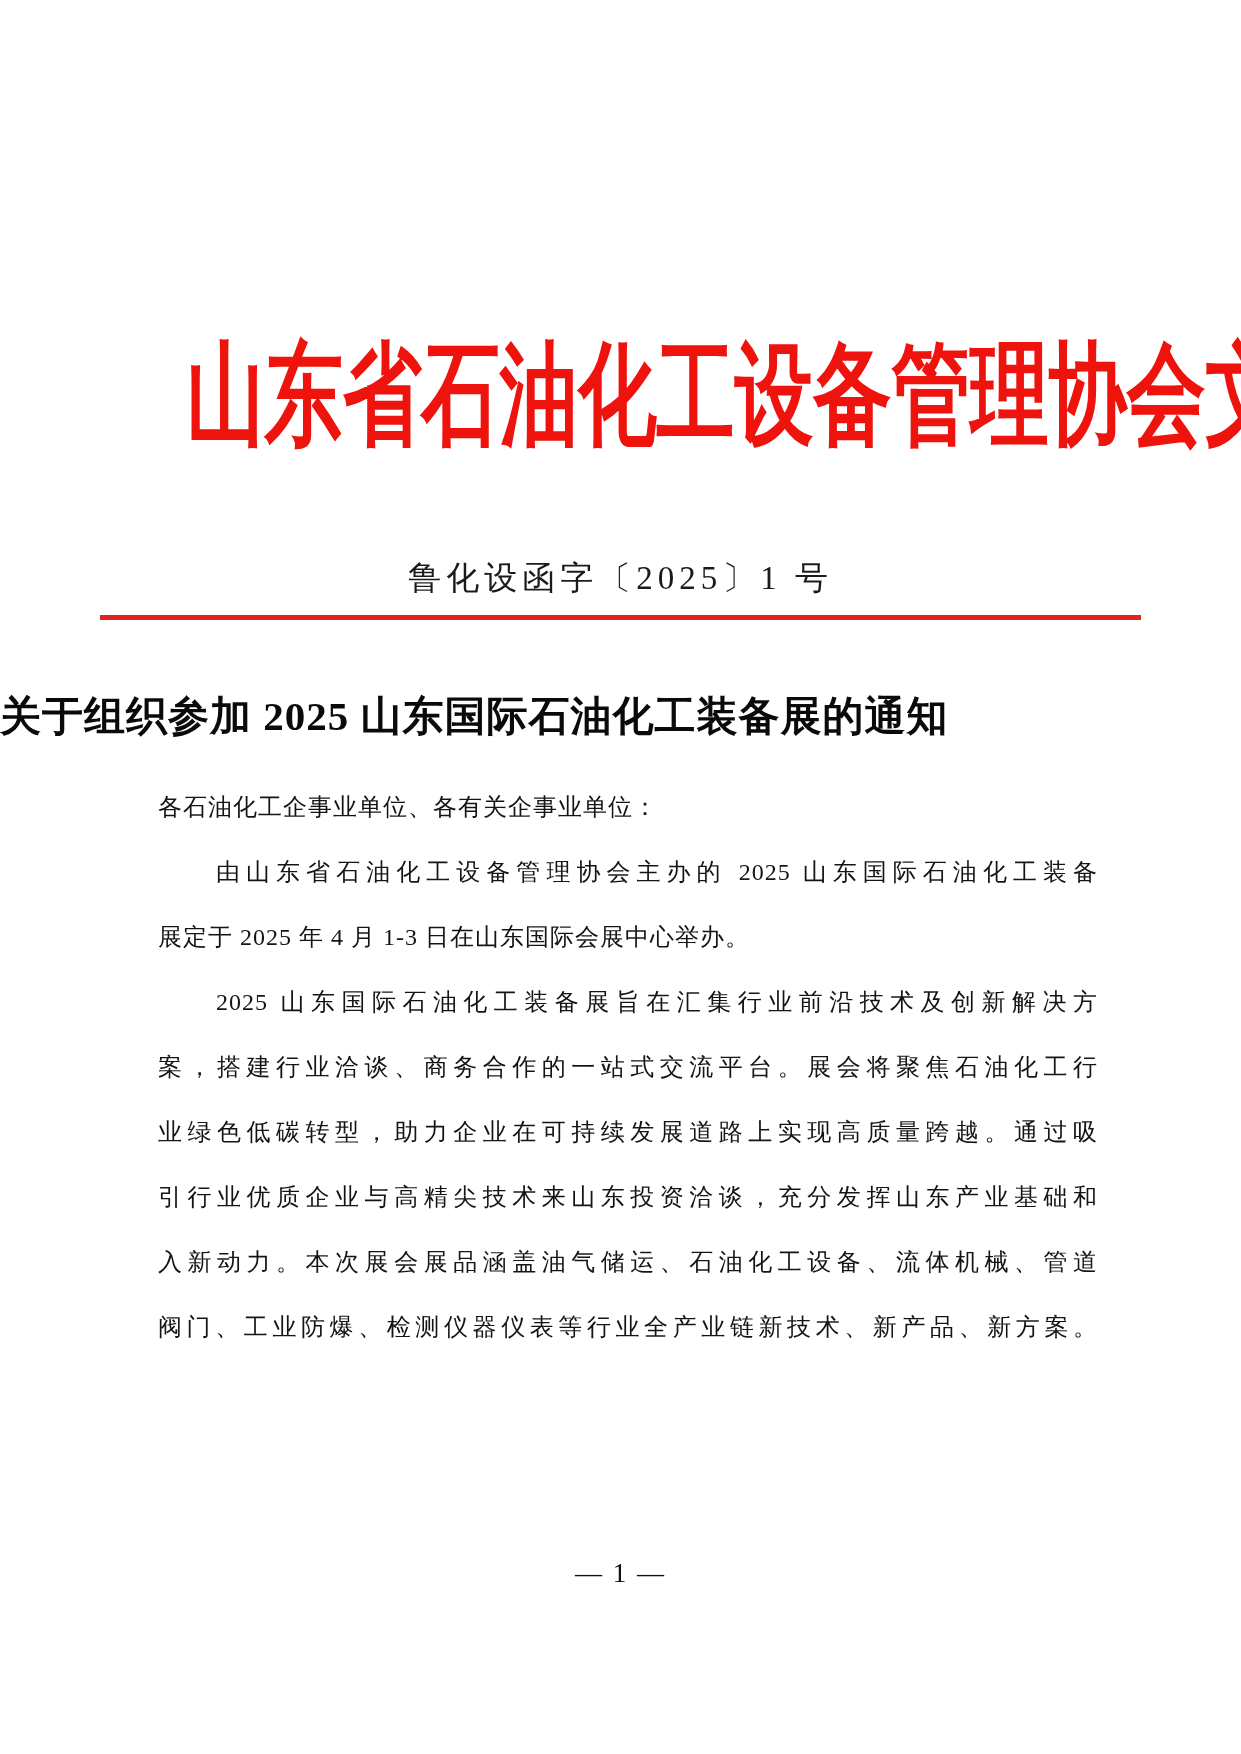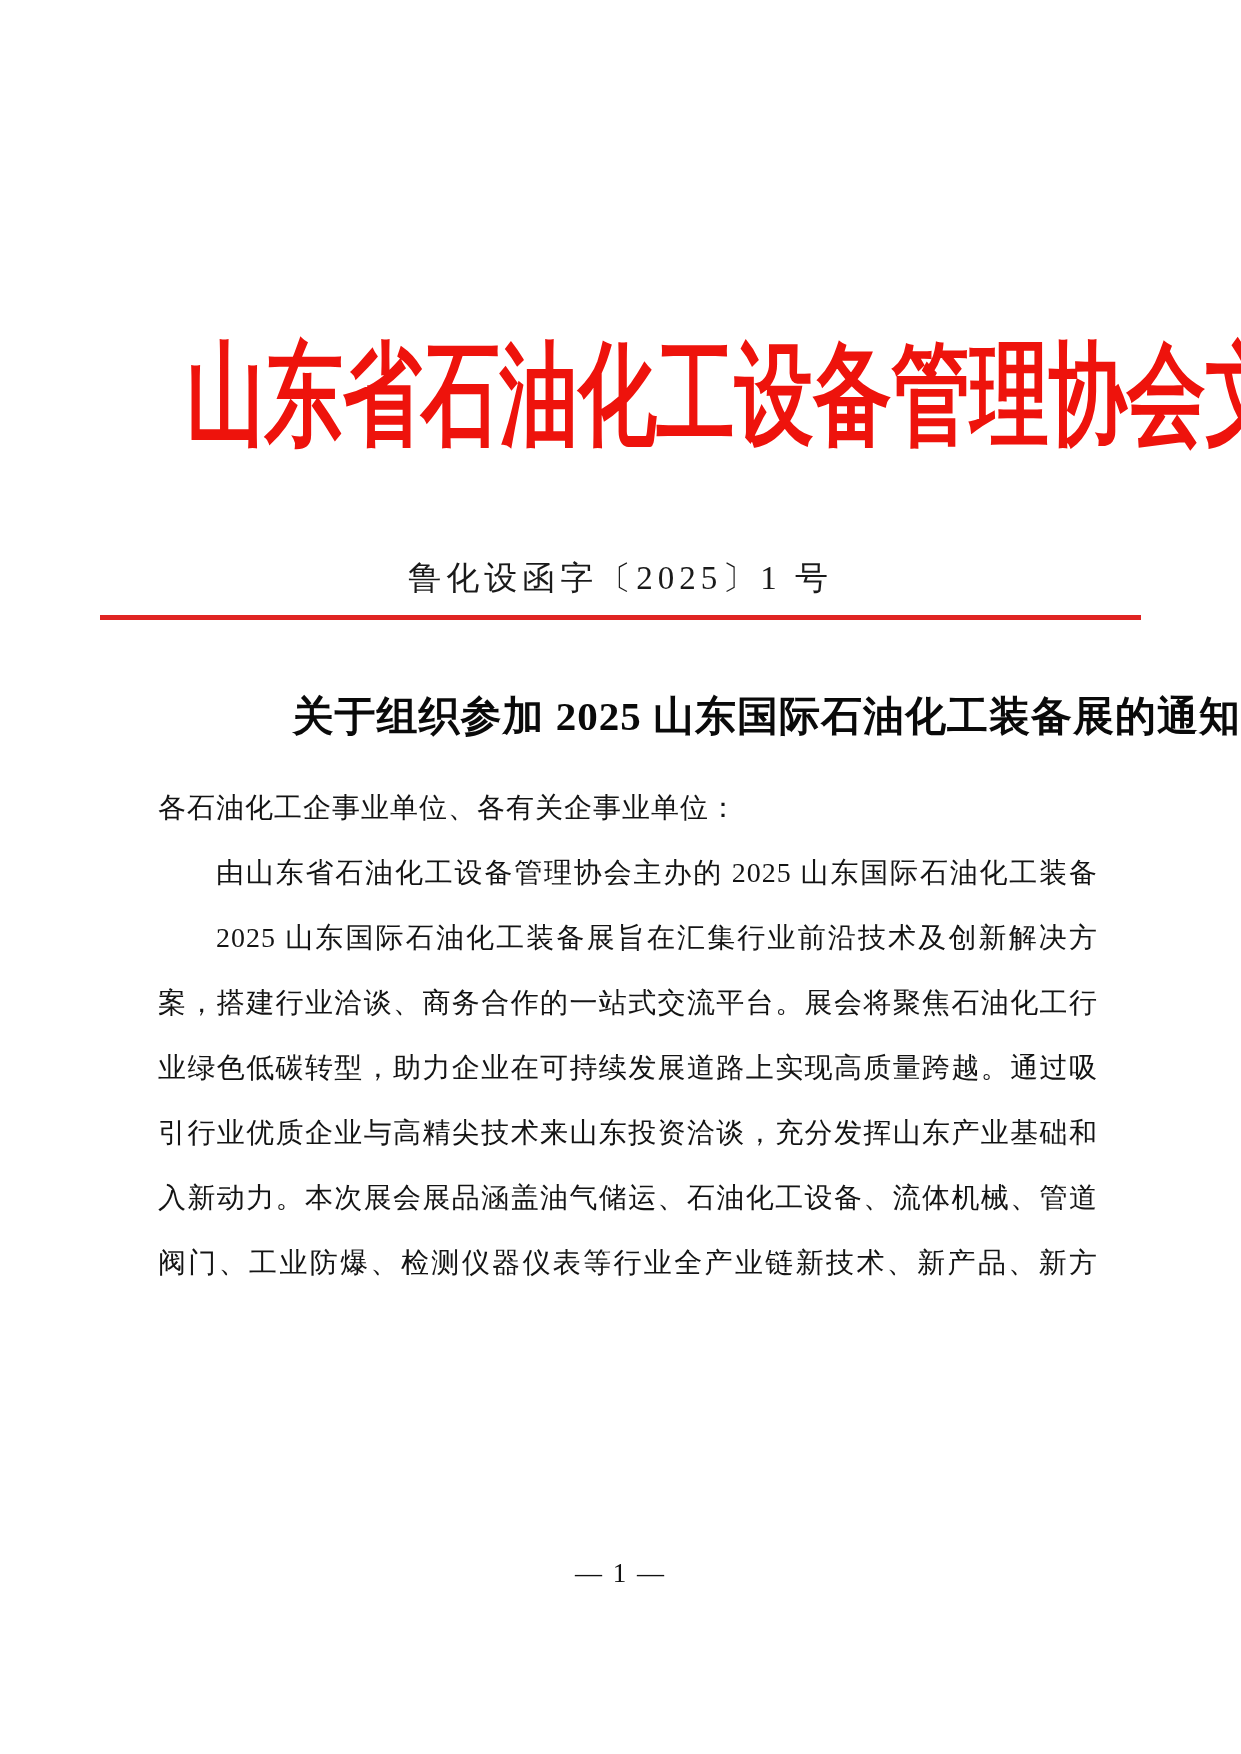--- a/index.html
+++ b/index.html
@@ -56,36 +56,36 @@
     height: 5px;
     background: var(--rule-red, #e02422);
   }
 
   
   .heading {
     position: absolute;
     top: 688px;
     left: 0;
     width: 100%;
-    text-align: right;
+    text-align: left;
     font-size: 41px;
     line-height: 56px;
     font-weight: bold;
     letter-spacing: 1px;
     color: #0a0a0a;
     white-space: nowrap;
   }
 
   
   .body-text {
     position: absolute;
     top: 775px;
     left: 158px;
     width: 940px;
-    font-size: 28px;
+    font-size: 24px;
     color: #141414;
     font-weight: 400;
   }
   .body-line {
     height: 65px;
     line-height: 65px;
     letter-spacing: 1px;
     white-space: nowrap;
   }
   .body-line.justify {
@@ -118,20 +118,21 @@
 
   <div class="doc-number">鲁化设函字〔2025〕1 号</div>
 
   <div class="red-rule"></div>
 
   <h1 class="heading">关于组织参加 2025 山东国际石油化工装备展的通知</h1>
 
   <div class="body-text" id="body-lines">
       <div class="body-line">各石油化工企事业单位、各有关企事业单位：</div>
       <div class="body-line indent justify">由山东省石油化工设备管理协会主办的 2025 山东国际石油化工装备</div>
+      <div class="body-line">展定于 2025 年 4 月 1-3 日在山东国际会展中心举办。</div>
       <div class="body-line indent justify">2025 山东国际石油化工装备展旨在汇集行业前沿技术及创新解决方</div>
       <div class="body-line justify">案，搭建行业洽谈、商务合作的一站式交流平台。展会将聚焦石油化工行</div>
       <div class="body-line justify">业绿色低碳转型，助力企业在可持续发展道路上实现高质量跨越。通过吸</div>
       <div class="body-line justify">引行业优质企业与高精尖技术来山东投资洽谈，充分发挥山东产业基础和</div>
       <div class="body-line justify">入新动力。本次展会展品涵盖油气储运、石油化工设备、流体机械、管道</div>
       <div class="body-line justify">阀门、工业防爆、检测仪器仪表等行业全产业链新技术、新产品、新方案。</div>
     </div>
 
   <div class="footer-pagenum">— 1 —</div>
 

